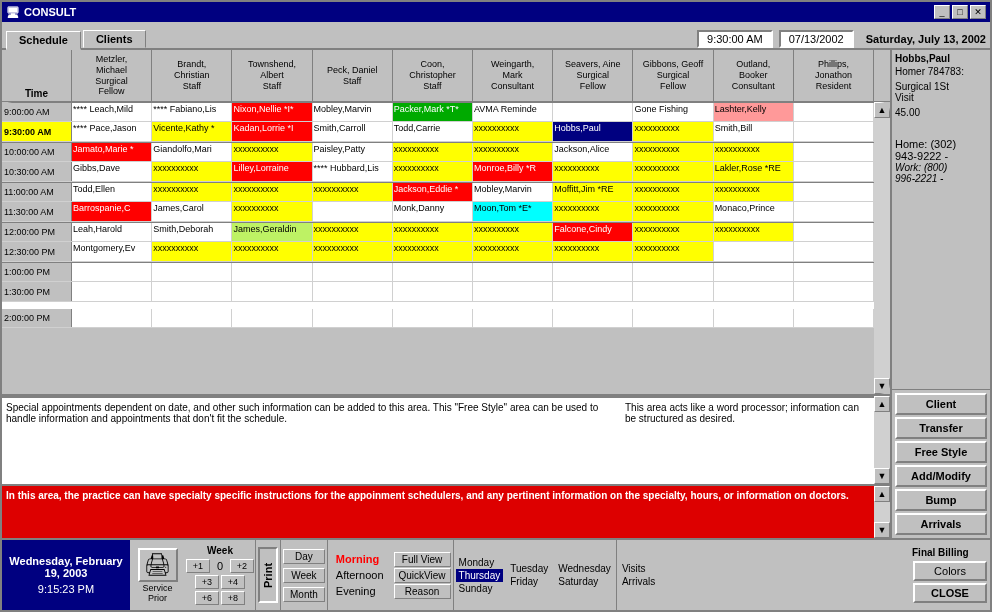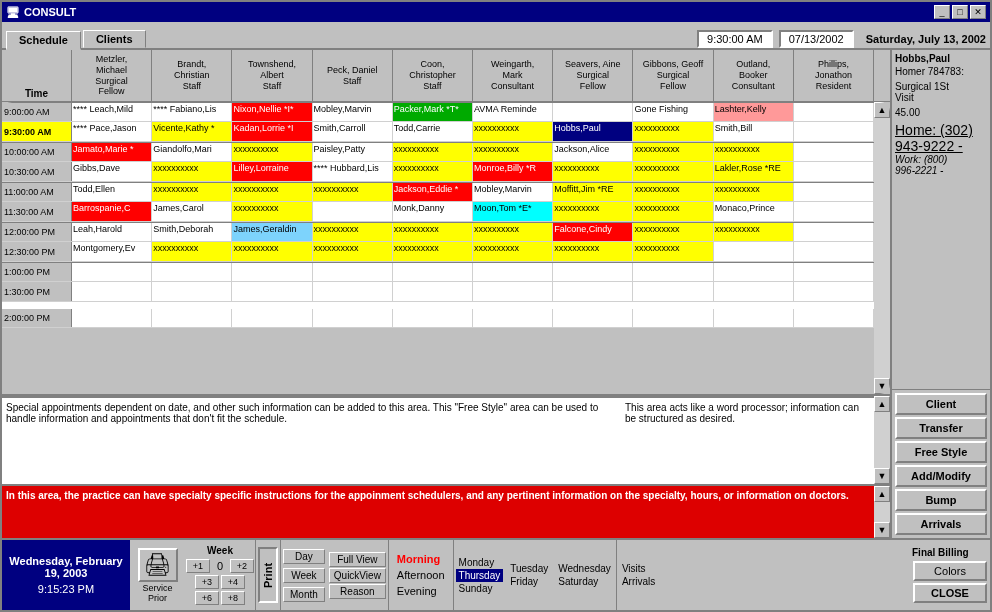--- a/index.html
+++ b/index.html
@@ -203,21 +203,21 @@
               <div class="appt-cell" style="background:#ffff00;">xxxxxxxxxx</div>
               <div class="appt-cell" style="background:#ffff00;">xxxxxxxxxx</div>
               <div class="appt-cell bg-white">Monaco,Prince</div>
               <div class="appt-cell bg-white"></div>
             </div>
 
             <div class="schedule-row" style="border-top:1px solid #808080;">
               <div class="time-cell">12:00:00 PM</div>
               <div class="appt-cell bg-white">Leah,Harold</div>
               <div class="appt-cell bg-white">Smith,Deborah</div>
-              <div class="appt-cell" style="background:#7dd3fc;">James,Geraldin</div>
+              <div class="appt-cell" style="background:#bef264;">James,Geraldin</div>
               <div class="appt-cell" style="background:#ffff00;">xxxxxxxxxx</div>
               <div class="appt-cell" style="background:#ffff00;">xxxxxxxxxx</div>
               <div class="appt-cell" style="background:#ffff00;">xxxxxxxxxx</div>
               <div class="appt-cell bg-red" style="color:white;">Falcone,Cindy</div>
               <div class="appt-cell" style="background:#ffff00;">xxxxxxxxxx</div>
               <div class="appt-cell" style="background:#ffff00;">xxxxxxxxxx</div>
               <div class="appt-cell bg-white"></div>
             </div>
 
             <div class="schedule-row">
@@ -306,21 +306,21 @@
         </div>
       </div>
     </div>
 
     <div class="right-panel">
       <div class="right-info" style="flex:1; padding:3px; font-size:10px; border-bottom:1px solid #808080; overflow:hidden;">
         <div style="font-weight:bold;">Hobbs,Paul</div>
         <div style="margin-top:2px;">Homer 784783:</div>
         <div style="margin-top:4px;">Surgical 1St<br>Visit</div>
         <div style="margin-top:4px;">45.00</div>
-        <div style="margin-top:4px; font-size:14px;text-decoration:underline;">Home: (302)<br>943-9222 -</div>
+        <div style="margin-top:20px; font-size:11px;">Home: (302)<br>943-9222 -</div>
         <div style="margin-top:0; font-size:10px;font-style:italic;">Work: (800)<br>996-2221 -</div>
       </div>
       <div class="right-buttons" style="padding:3px; display:flex; flex-direction:column; gap:2px;">
         <button class="right-btn">Client</button>
         <button class="right-btn">Transfer</button>
         <button class="right-btn">Free Style</button>
         <button class="right-btn">Add/Modify</button>
         <button class="right-btn">Bump</button>
         <button class="right-btn">Arrivals</button>
       </div>
@@ -366,32 +366,32 @@
         <span>Print</span>
       </div>
     </div>
 
     <div style="display:flex; flex-direction:column; justify-content:center; padding:2px; gap:4px; border-left:1px solid #808080;">
       <button style="background:#c0c0c0; border:1px solid; border-color:#fff #808080 #808080 #fff; padding:1px 6px; font-size:10px; cursor:pointer;">Day</button>
       <button style="background:#c0c0c0; border:1px solid; border-color:#fff #808080 #808080 #fff; padding:1px 6px; font-size:10px; cursor:pointer;">Week</button>
       <button style="background:#c0c0c0; border:1px solid; border-color:#fff #808080 #808080 #fff; padding:1px 6px; font-size:10px; cursor:pointer;">Month</button>
     </div>
 
+    <div style="display:flex; flex-direction:column; justify-content:center; padding:2px; border-left:1px solid #808080;">
+      <div style="padding:2px 6px; font-size:11px; cursor:pointer; color:#ff0000; font-weight:bold;">Morning</div>
+      <div style="padding:2px 6px; font-size:11px; cursor:pointer;">Afternoon</div>
+      <div style="padding:2px 6px; font-size:11px; cursor:pointer;">Evening</div>
+    </div>
+
     <div style="display:flex; flex-direction:column; justify-content:center; padding:2px; gap:1px;">
       <button style="background:#c0c0c0; border:1px solid; border-color:#fff #808080 #808080 #fff; padding:1px 4px; font-size:10px; cursor:pointer;">Full View</button>
       <button style="background:#c0c0c0; border:1px solid; border-color:#fff #808080 #808080 #fff; padding:1px 4px; font-size:10px; cursor:pointer;">QuickView</button>
       <button style="background:#c0c0c0; border:1px solid; border-color:#fff #808080 #808080 #fff; padding:1px 4px; font-size:10px; cursor:pointer;">Reason</button>
     </div>
 
-    <div style="display:flex; flex-direction:column; justify-content:center; padding:2px; border-left:1px solid #808080;">
-      <div style="padding:2px 6px; font-size:11px; cursor:pointer; color:#ff0000; font-weight:bold;">Morning</div>
-      <div style="padding:2px 6px; font-size:11px; cursor:pointer;">Afternoon</div>
-      <div style="padding:2px 6px; font-size:11px; cursor:pointer;">Evening</div>
-    </div>
-
     <div style="display:flex; flex-direction:column; justify-content:center; padding:2px; font-size:10px; border-left:1px solid #808080;">
       <div style="padding:1px 3px; cursor:pointer;">Monday</div>
       <div style="padding:1px 3px; cursor:pointer; background:#000080; color:white;">Thursday</div>
       <div style="padding:1px 3px; cursor:pointer;">Sunday</div>
     </div>
     <div style="display:flex; flex-direction:column; justify-content:center; padding:2px; font-size:10px;">
       <div style="padding:1px 3px; cursor:pointer;">Tuesday</div>
       <div style="padding:1px 3px; cursor:pointer;">Friday</div>
     </div>
     <div style="display:flex; flex-direction:column; justify-content:center; padding:2px; font-size:10px;">

